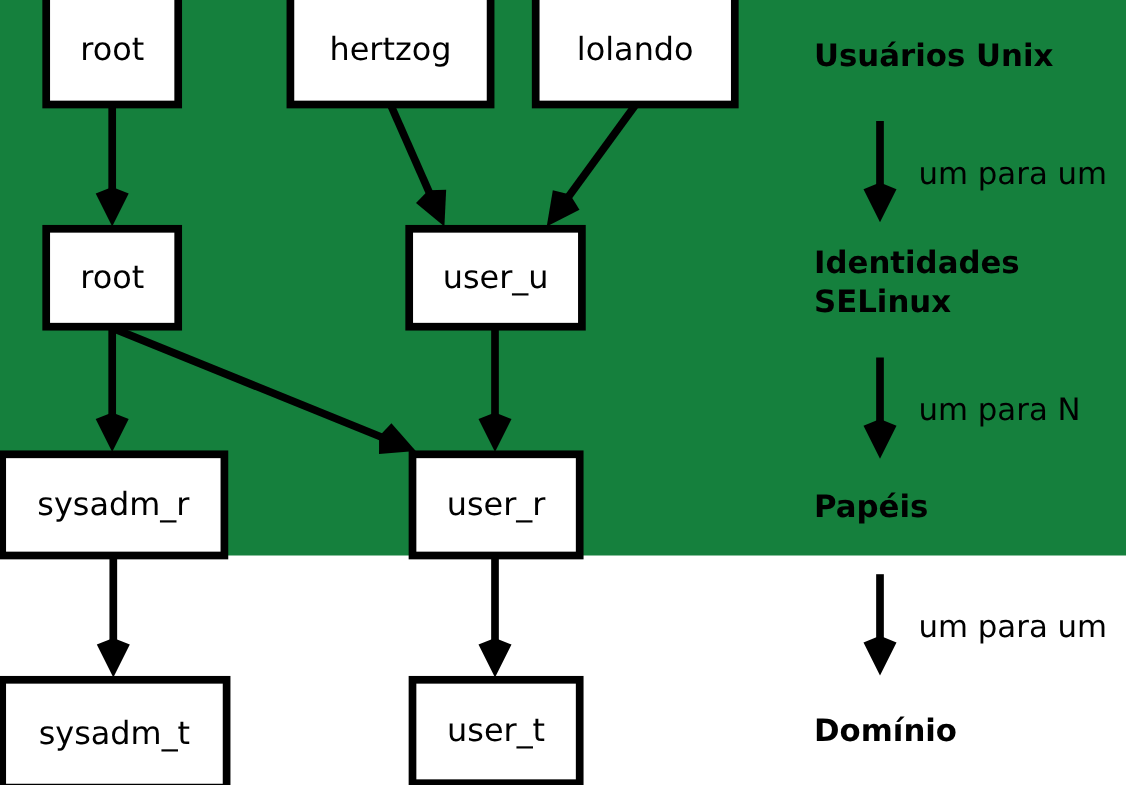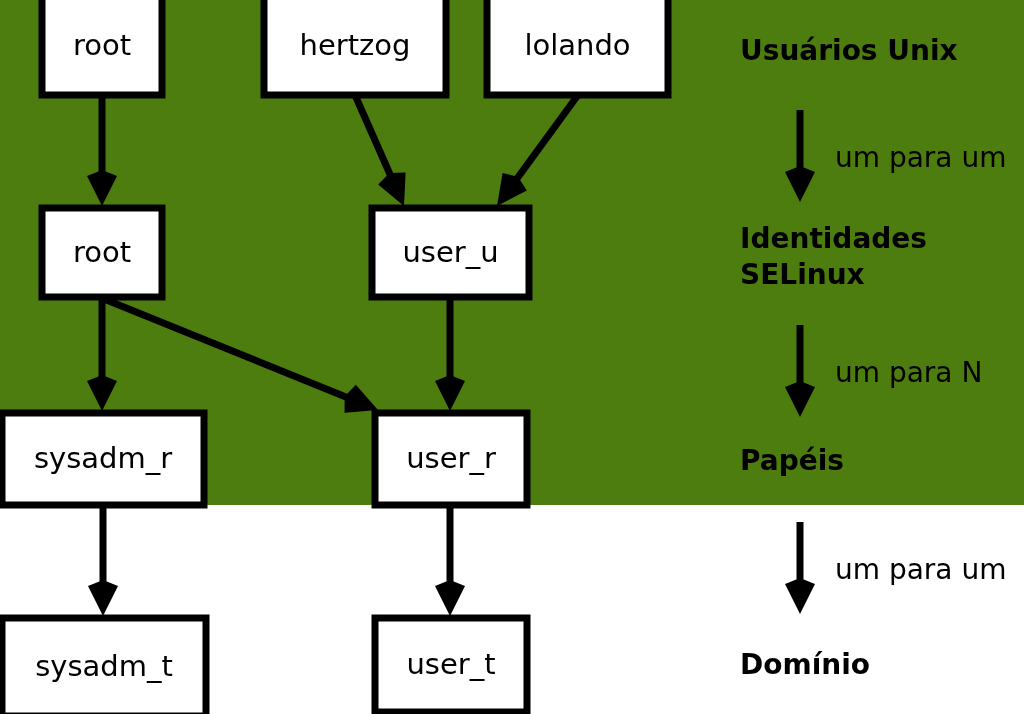--- a/index.html
+++ b/index.html
@@ -10,21 +10,21 @@
   body {
     width: 1024px;
     height: 714px;
     overflow: hidden;
     font-family: "DejaVu Sans", sans-serif;
   }
   #diagram-root {
     position: relative;
     width: 1024px;
     height: 505px;
-    background: #4d7c0f;
+    background: #15803d;
   }
   svg#diagram-svg {
     position: absolute;
     top: 0;
     left: 0;
     width: 1024px;
     height: 714px;
     display: block;
   }
   .node-box {

